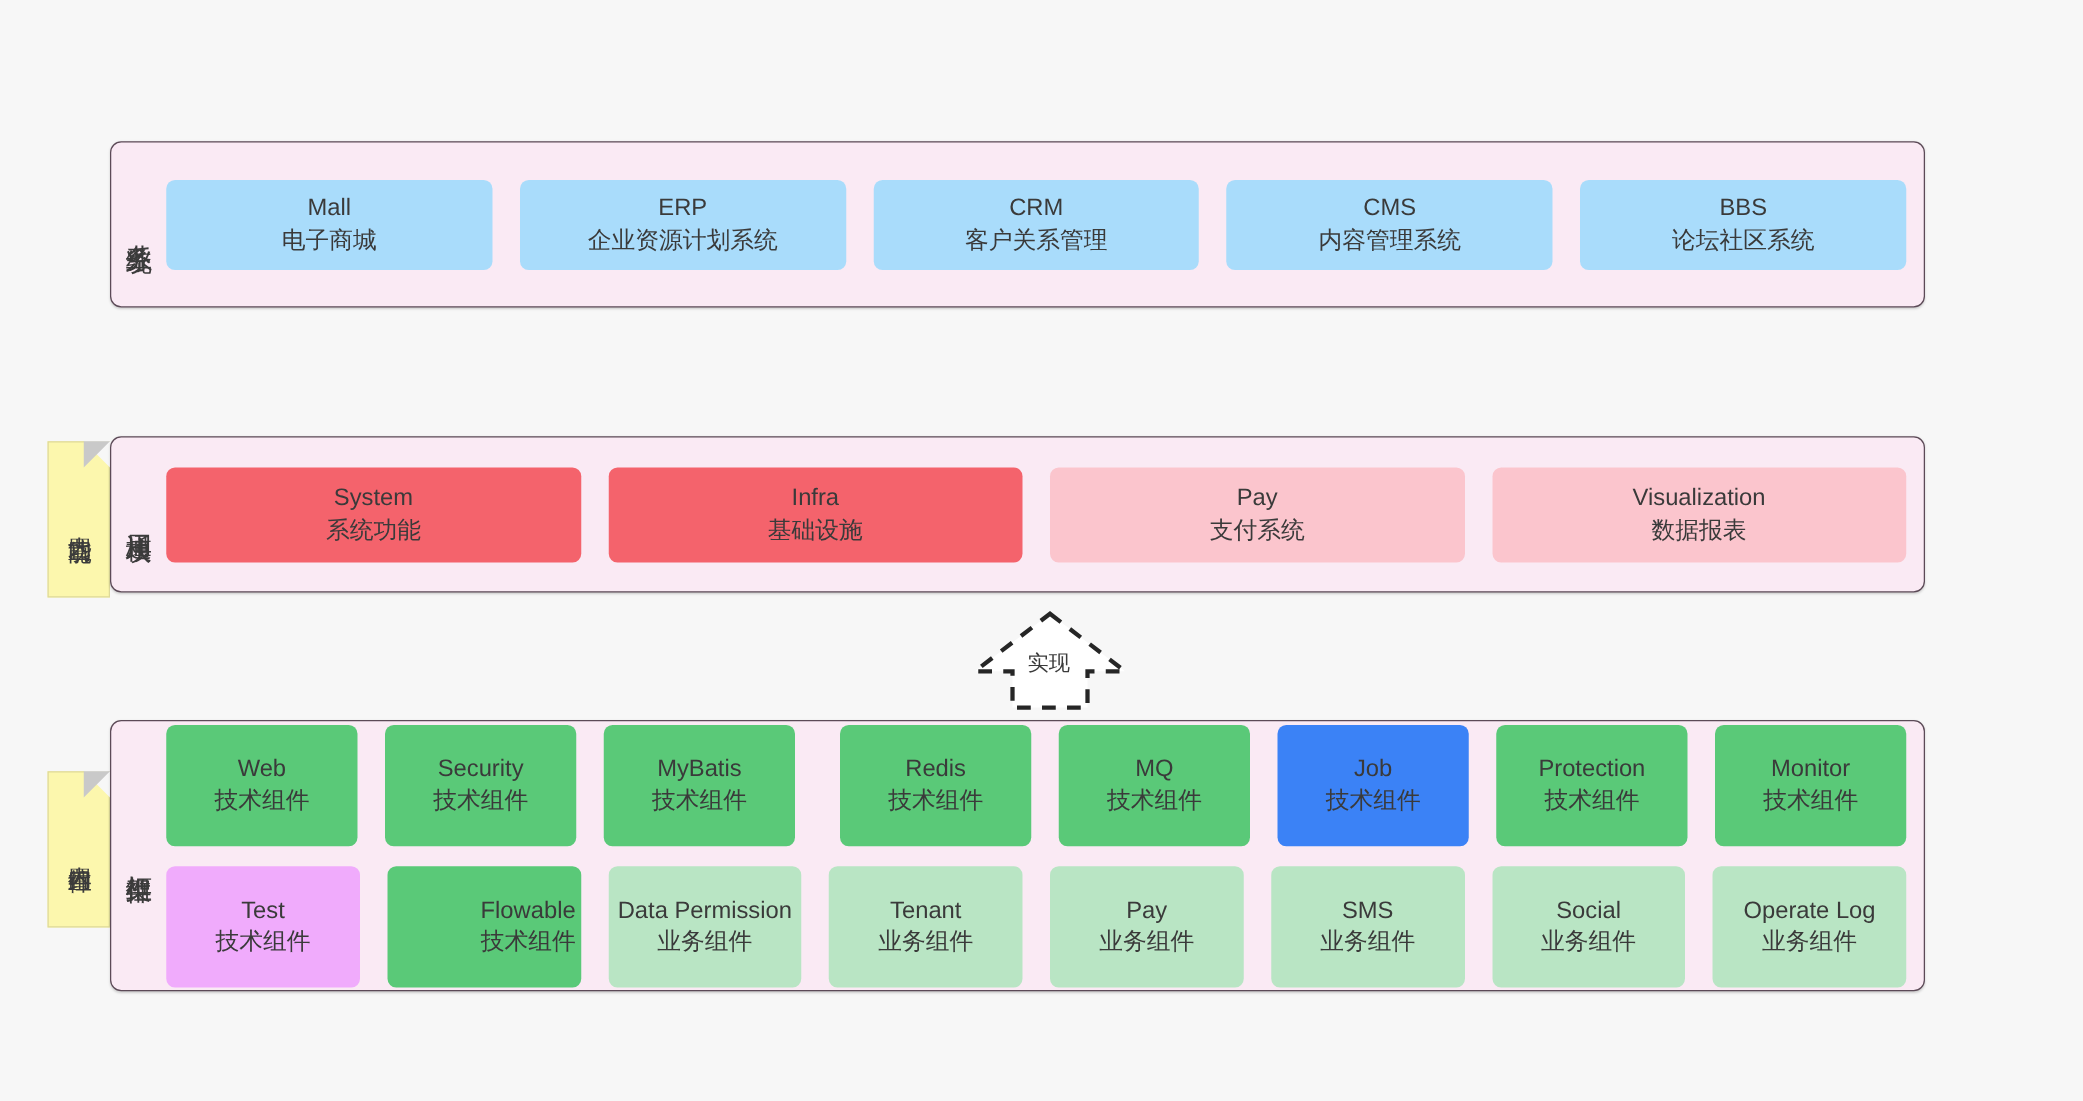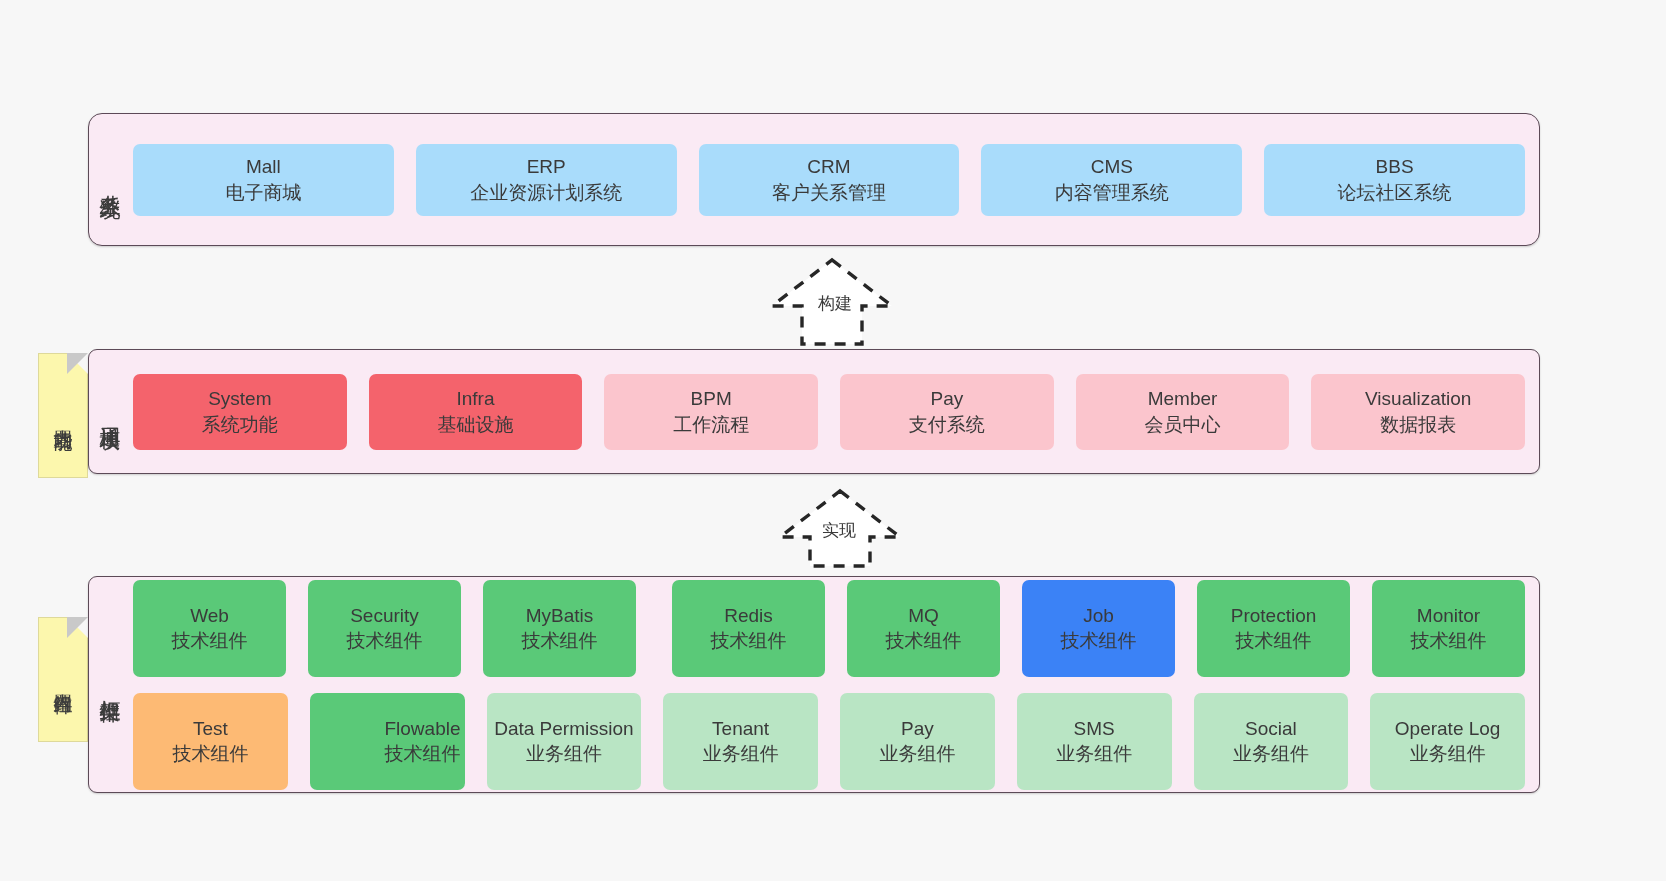--- a/index.html
+++ b/index.html
@@ -70,21 +70,21 @@
   .card .cn{display:block;}
 
   
   .c-blue      {background:#a9dcfb;}
   .c-red       {background:#f4636c;}
   .c-pink      {background:#fbc5cd;}
   .c-green     {background:#5ac978;}
   .c-greenlight{background:#b9e5c4;}
 
   
-  #layer-business {left:88px; top:113px; width:1452px; height:133px;border-radius:14px;}
+  #layer-business {left:88px; top:113px; width:1452px; height:133px;}
   #layer-common   {left:88px; top:349px; width:1452px; height:125px;}
   #layer-framework{left:88px; top:576px; width:1452px; height:217px;}
 
   #layer-business  .card{height:72px;}
   #layer-common    .card{height:76px;}
   #layer-framework .card{height:97px;}
 
   
   .note{
     position:absolute;
@@ -165,54 +165,40 @@
           <span class="cn">内容管理系统</span>
         </div>
         <div class="card c-blue" style="background: rgb(169, 220, 251);">
           <span class="en">BBS</span>
           <span class="cn">论坛社区系统</span>
         </div>
       </div>
     </div>
   </div>
 
-  <div class="arrow" id="arrow-build">
-    <svg width="152" height="92" viewBox="0 0 152 92">
-      <path d="M 76 4 L 136 50 L 106 50 L 106 88 L 46 88 L 46 50 L 16 50 Z" fill="#ffffff" stroke="#262626" stroke-width="3.4" stroke-dasharray="11,9" stroke-linejoin="miter"></path>
-    </svg>
-    <span class="arrow-label">构建</span>
-  </div>
 
   <div class="note" id="note-common">
     <span>内置功能</span>
   </div>
 
   <div class="layer" id="layer-common">
     <div class="layer-title">通用模块</div>
     <div class="layer-body">
       <div class="card-row">
         <div class="card c-red" style="background: rgb(244, 99, 108);">
           <span class="en">System</span>
           <span class="cn">系统功能</span>
         </div>
         <div class="card c-red" style="background: rgb(244, 99, 108);">
           <span class="en">Infra</span>
           <span class="cn">基础设施</span>
         </div>
         <div class="card c-pink" style="background: rgb(251, 197, 205);">
-          <span class="en">BPM</span>
-          <span class="cn">工作流程</span>
-        </div>
-        <div class="card c-pink" style="background: rgb(251, 197, 205);">
           <span class="en">Pay</span>
           <span class="cn">支付系统</span>
-        </div>
-        <div class="card c-pink" style="background: rgb(251, 197, 205);">
-          <span class="en">Member</span>
-          <span class="cn">会员中心</span>
         </div>
         <div class="card c-pink" style="background: rgb(251, 197, 205);">
           <span class="en">Visualization</span>
           <span class="cn">数据报表</span>
         </div>
       </div>
     </div>
   </div>
 
   <div class="arrow" id="arrow-implement">
@@ -259,21 +245,21 @@
           <span class="en">Protection</span>
           <span class="cn">技术组件</span>
         </div>
         <div class="card c-green" style="background: rgb(90, 201, 120);">
           <span class="en">Monitor</span>
           <span class="cn">技术组件</span>
         </div>
       </div>
 
       <div class="card-row">
-        <div class="card c-green" style="background: #fdba74;">
+        <div class="card c-green" style="background: #f0abfc;">
           <span class="en">Test</span>
           <span class="cn">技术组件</span>
         </div>
         <div class="card c-green" style="background: rgb(90, 201, 120); align-items: flex-end;">
           <span class="en">Flowable</span>
           <span class="cn">技术组件</span>
         </div>
         <div class="card c-greenlight" style="background: rgb(185, 229, 196);">
           <span class="en">Data Permission</span>
           <span class="cn">业务组件</span>

